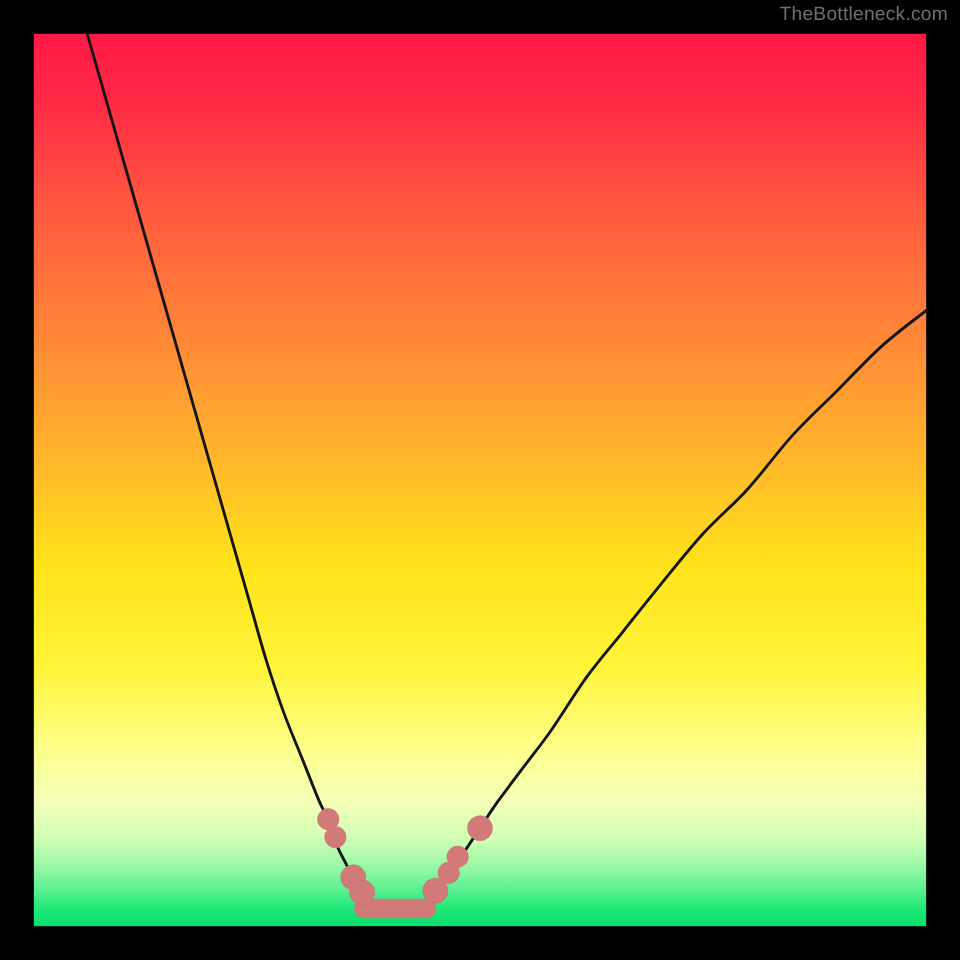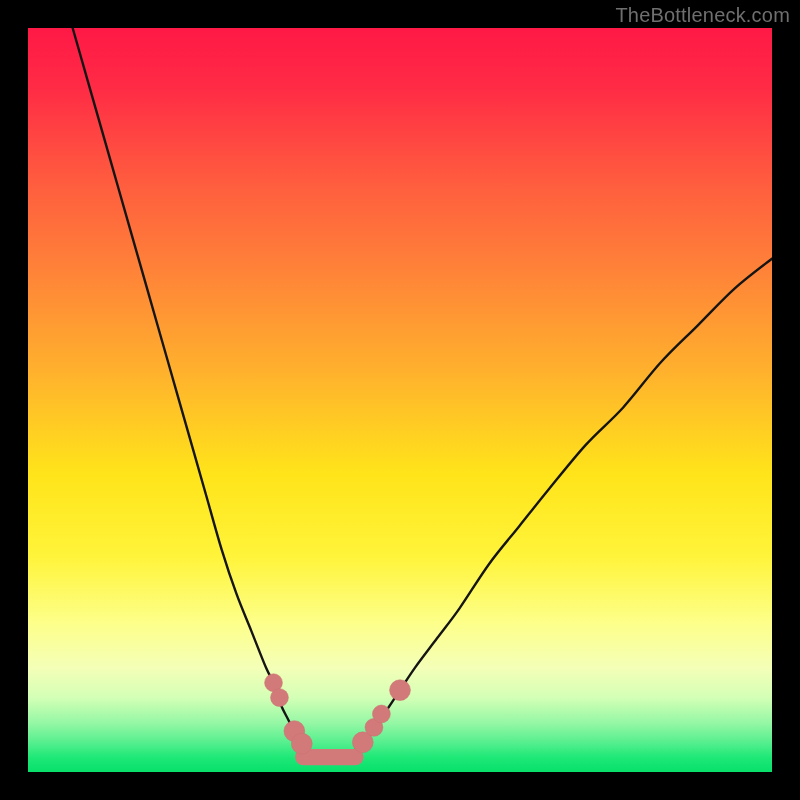--- a/index.html
+++ b/index.html
@@ -50,21 +50,21 @@
     position: absolute;
     inset: 0;
     width: 744px;
     height: 744px;
   }
   .watermark {
     position: absolute;
     top: 4px;
     right: 10px;
     color: #6f6f6f;
-    font-size: 20px;
+    font-size: 16px;
     font-weight: 500;
     letter-spacing: 0.2px;
     user-select: none;
   }
 </style>
 </head>
 <body>
 
 <div class="frame">
   <div class="watermark">TheBottleneck.com</div>

